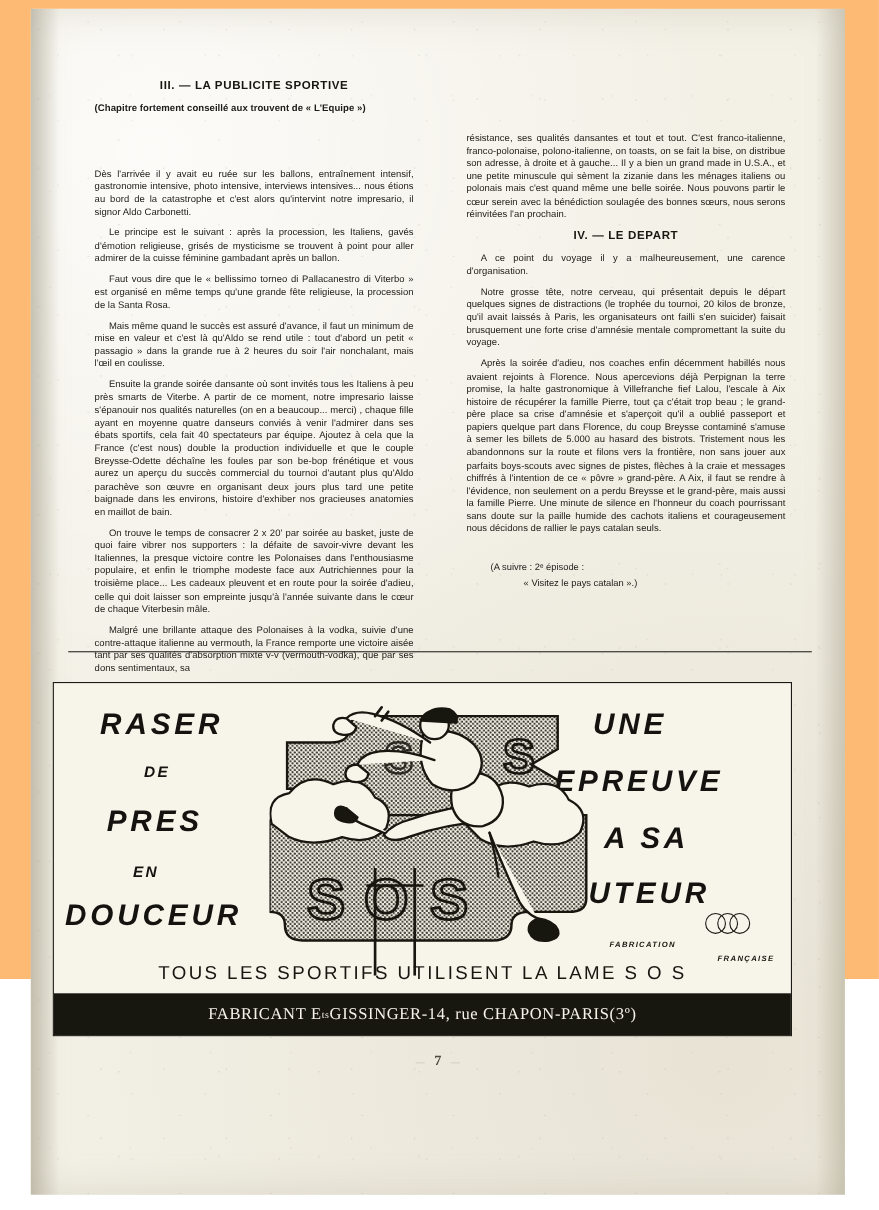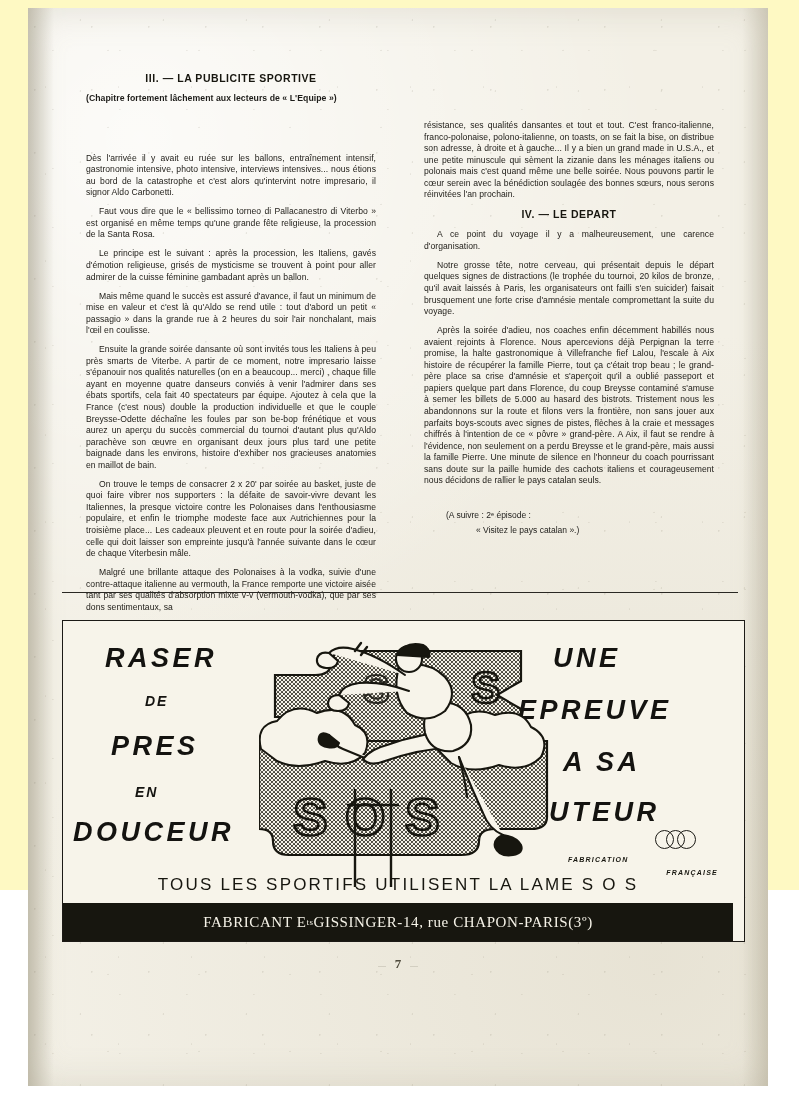--- a/index.html
+++ b/index.html
@@ -12,21 +12,21 @@
     height: 1100px;
     font-family: "Liberation Sans", sans-serif;
     overflow: hidden;
   }
 
   
   #scan {
     position: absolute;
     left: 0; top: 0;
     width: 799px; height: 890px;
-    background: #fef9c3;
+    background: #fdba74;
   }
   #paper {
     position: absolute;
     left: 28px; top: 8px;
     width: 740px; height: 1078px;
     background: #f3f0e6;
     background-image:
       radial-gradient(circle at 15% 12%, rgba(255,255,255,.75), rgba(255,255,255,0) 45%),
       radial-gradient(circle at 85% 88%, rgba(222,216,198,.55), rgba(255,255,255,0) 55%);
     box-shadow: inset 0 0 36px rgba(170,162,138,.30);
@@ -120,26 +120,25 @@
   #divider {
     position: absolute;
     left: 62px; top: 592px;
     width: 676px; height: 0;
     border-top: 1.6px solid #2a2823;
   }
 
   
   #advert {
     position: absolute;
-    left: 62px; top: 620px;
+    left: 48px; top: 620px;
     width: 670px; height: 320px;
     border: 1.5px solid #1c1a16;
     background: #f7f4ea;
     overflow: hidden;
-    padding-left: 11px;
   }
   #ad-stage {
     position: absolute;
     left: 0; top: 0;
     width: 670px; height: 272px;
   }
 
   .ad-word {
     position: absolute;
     font-family: "Liberation Sans", sans-serif;
@@ -248,24 +247,24 @@
 <div id="scan">
   <div id="paper"></div>
   <div id="gutter-left"></div>
   <div id="edge-right"></div>
   <div id="speckle"></div>
 
   <div id="article">
 
     <div class="col left">
       <h2 class="sec-head">III. — LA PUBLICITE SPORTIVE</h2>
-      <p class="sub-head">(Chapitre fortement lâchement aux lecteurs de « L'Equipe »)</p>
+      <p class="sub-head">(Chapitre fortement conseillé aux trouvent de « L'Equipe »)</p>
       <p class="body cont">Dès l'arrivée il y avait eu ruée sur les ballons, entraînement intensif, gastronomie intensive, photo intensive, interviews intensives... nous étions au bord de la catastrophe et c'est alors qu'intervint notre impresario, il signor Aldo Carbonetti.</p>
+      <p class="body">Le principe est le suivant : après la procession, les Italiens, gavés d'émotion religieuse, grisés de mysticisme se trouvent à point pour aller admirer de la cuisse féminine gambadant après un ballon.</p>
       <p class="body">Faut vous dire que le « bellissimo torneo di Pallacanestro di Viterbo » est organisé en même temps qu'une grande fête religieuse, la procession de la Santa Rosa.</p>
-      <p class="body">Le principe est le suivant : après la procession, les Italiens, gavés d'émotion religieuse, grisés de mysticisme se trouvent à point pour aller admirer de la cuisse féminine gambadant après un ballon.</p>
       <p class="body">Mais même quand le succès est assuré d'avance, il faut un minimum de mise en valeur et c'est là qu'Aldo se rend utile : tout d'abord un petit « passagio » dans la grande rue à 2 heures du soir l'air nonchalant, mais l'œil en coulisse.</p>
       <p class="body">Ensuite la grande soirée dansante où sont invités tous les Italiens à peu près smarts de Viterbe. A partir de ce moment, notre impresario laisse s'épanouir nos qualités naturelles (on en a beaucoup... merci) , chaque fille ayant en moyenne quatre danseurs conviés à venir l'admirer dans ses ébats sportifs, cela fait 40 spectateurs par équipe. Ajoutez à cela que la France (c'est nous) double la production individuelle et que le couple Breysse-Odette déchaîne les foules par son be-bop frénétique et vous aurez un aperçu du succès commercial du tournoi d'autant plus qu'Aldo parachève son œuvre en organisant deux jours plus tard une petite baignade dans les environs, histoire d'exhiber nos gracieuses anatomies en maillot de bain.</p>
       <p class="body">On trouve le temps de consacrer 2 x 20' par soirée au basket, juste de quoi faire vibrer nos supporters : la défaite de savoir-vivre devant les Italiennes, la presque victoire contre les Polonaises dans l'enthousiasme populaire, et enfin le triomphe modeste face aux Autrichiennes pour la troisième place... Les cadeaux pleuvent et en route pour la soirée d'adieu, celle qui doit laisser son empreinte jusqu'à l'année suivante dans le cœur de chaque Viterbesin mâle.</p>
       <p class="body">Malgré une brillante attaque des Polonaises à la vodka, suivie d'une contre-attaque italienne au vermouth, la France remporte une victoire aisée tant par ses qualités d'absorption mixte v-v (vermouth-vodka), que par ses dons sentimentaux, sa</p>
     </div>
 
     <div class="col right">
       <p class="body cont">résistance, ses qualités dansantes et tout et tout. C'est franco-italienne, franco-polonaise, polono-italienne, on toasts, on se fait la bise, on distribue son adresse, à droite et à gauche... Il y a bien un grand made in U.S.A., et une petite minuscule qui sèment la zizanie dans les ménages italiens ou polonais mais c'est quand même une belle soirée. Nous pouvons partir le cœur serein avec la bénédiction soulagée des bonnes sœurs, nous serons réinvitées l'an prochain.</p>
       <h2 class="sec-head second">IV. — LE DEPART</h2>
       <p class="body">A ce point du voyage il y a malheureusement, une carence d'organisation.</p>

